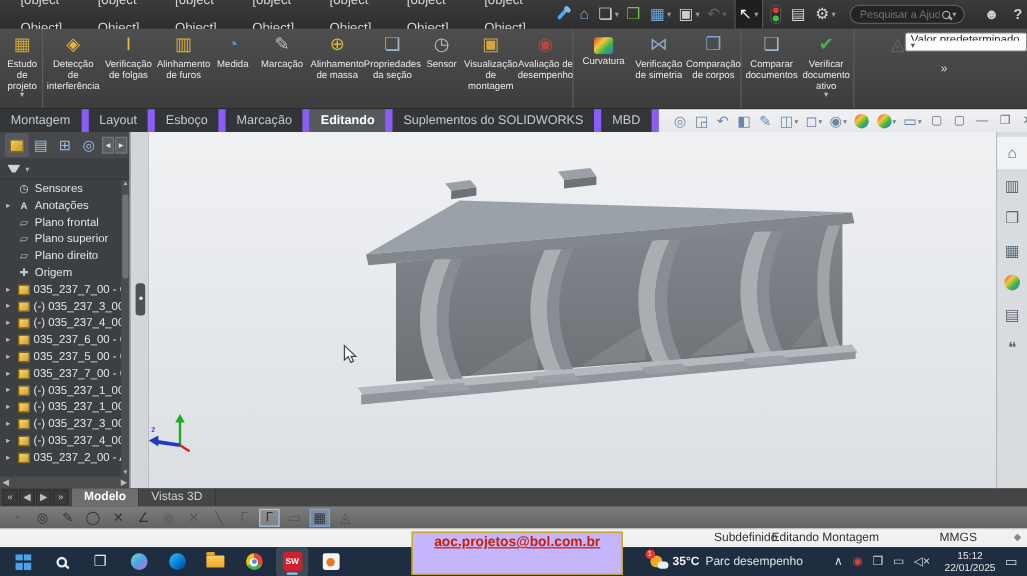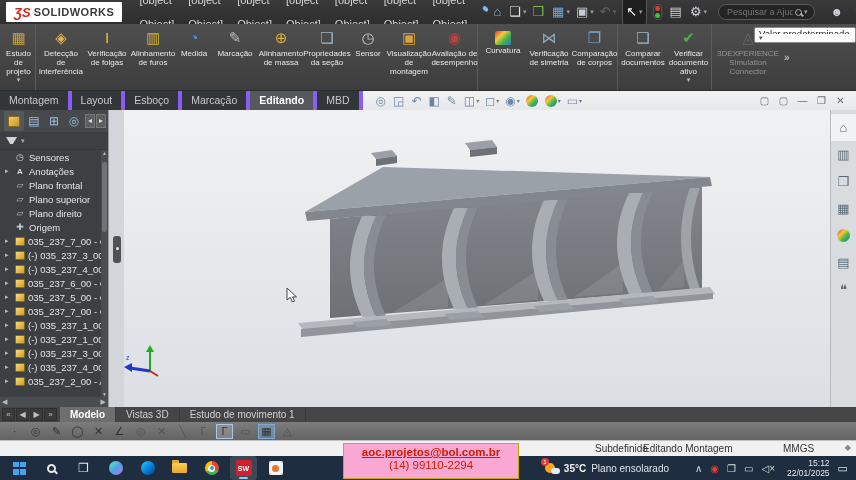--- a/index.html
+++ b/index.html
@@ -42,21 +42,21 @@
   .rb-label{font-size:8px;line-height:9px;color:#e8e8e8;text-align:center;padding:1px 1px 0 1px;}
   .rb-caret{font-size:7px;color:#bbb;height:8px;line-height:8px;}
   .rb-overflow{color:#ddd;font-size:10px;align-self:center;margin-left:2px;}
   .default-combo{position:absolute;right:0;top:3px;width:102px;height:16px;background:#fdfdfd;border:1px solid #8a8a8a;border-radius:2px;font-size:9.5px;color:#222;display:flex;align-items:flex-start;padding:0 4px;flex-direction:column;}
   .default-combo span:first-child{flex:1;overflow:hidden;white-space:nowrap;}
   .combo-caret{color:#555;font-size:7px;}
 
   
   .cmdrow{position:absolute;left:0;top:91px;width:856px;height:19px;display:flex;}
   .cmd-tabs{display:flex;background:#333639;}
-  .cmd-tab{color:#c8c8c8;font-size:10.5px;line-height:19px;padding:0 9px;border-right:4px solid #8b5cf6;white-space:nowrap;cursor:default;}
+  .cmd-tab{color:#c8c8c8;font-size:10.5px;line-height:19px;padding:0 9px;border-right:6px solid #8b5cf6;white-space:nowrap;cursor:default;}
   .cmd-tab.active{background:#55595d;color:#fff;font-weight:bold;}
   .cmd-rest{flex:1;background:linear-gradient(#f0f1f3,#e6e8eb);display:flex;align-items:center;}
   .headsup{display:flex;align-items:center;margin-left:10px;}
   .hu{display:flex;align-items:center;margin:0 3px;}
   .hu-ico{color:#6b87a8;font-size:12px;}
   .hu-ico.rainbow{width:12px;height:12px;border-radius:50%;background:linear-gradient(135deg,#e23b3b,#f6c83a 35%,#39b54a 65%,#3a6fd8);}
   .hu-caret{color:#777;font-size:6px;margin-left:1px;}
   .childwin{margin-left:auto;display:flex;margin-right:6px;}
   .cw{color:#6a6d70;font-size:10px;width:19px;text-align:center;line-height:19px;}
 
@@ -148,38 +148,34 @@
   .office::after{content:'';position:absolute;left:3px;top:4px;width:7px;height:7px;background:#e8772c;border-radius:50%;}
   .weather{margin-left:auto;display:flex;align-items:center;margin-right:10px;}
   .wicon{position:relative;width:13px;height:12px;margin-right:6px;}
   .wicon .sun{position:absolute;left:0;top:1px;width:10px;height:10px;border-radius:50%;background:#f5a623;}
   .wicon .cloud{position:absolute;right:-2px;bottom:0;width:9px;height:6px;border-radius:3px;background:#e8eef5;}
   .wicon .badge{position:absolute;top:-4px;left:-4px;width:8px;height:8px;border-radius:50%;background:#e03c38;color:#fff;font-size:6px;line-height:8px;text-align:center;}
   .wtemp{color:#f0f0f0;font-size:10px;font-weight:bold;margin-right:5px;}
   .wdesc{color:#dfe3e8;font-size:10px;margin-right:12px;}
   .tray{display:flex;align-items:center;}
   .tray-ico{color:#d8dde2;font-size:10px;margin:0 4px;}
-  .clock{text-align:right;color:#e8e8e8;font-size:8.5px;line-height:1.2;margin:0 8px;}
+  .clock{text-align:center;color:#e8e8e8;font-size:8.5px;line-height:1.2;margin:0 8px;}
   .notif{color:#d8dde2;font-size:11px;margin-right:2px;}
 
   
-  .banner{position:absolute;left:343px;top:443px;width:176px;height:36px;background:#f9a8d4;border:1px solid #c8a800;z-index:50;text-align:center;}
+  .banner{position:absolute;left:343px;top:443px;width:176px;height:36px;background:#c4b5fd;border:1px solid #c8a800;z-index:50;text-align:center;}
   .banner .email{display:block;color:#cc1e00;font-weight:bold;font-size:11.5px;text-decoration:underline;margin-top:2px;}
   .banner .phone{display:block;color:#cc1e00;font-size:11.5px;margin-top:1px;}
 </style>
 </head>
 <body>
 
 <div id="app">
 
   <div class="titlebar">
-    <div class="logo">
-      <span class="logo-mark">ƷS</span>
-      <span class="logo-text">SOLIDWORKS</span>
-    </div>
     <div class="menus">
 
         <span class="menu-item">[object Object]</span>
 
         <span class="menu-item">[object Object]</span>
 
         <span class="menu-item">[object Object]</span>
 
         <span class="menu-item">[object Object]</span>
 
@@ -352,21 +348,20 @@
       </div>
 
       <div class="rbtn gdiv">
         <span class="rb-ico" style="color: rgb(76, 175, 80);">✔</span>
         <span class="rb-label">Verificar documento ativo</span>
         <span class="rb-caret">▾</span>
       </div>
 
       <div class="rbtn wide disabled">
         <span class="rb-ico" style="color: rgb(138, 138, 138);">◬</span>
-        <span class="rb-label">3DEXPERIENCE Simulation Connector</span>
         <span class="rb-caret"></span>
       </div>
 
     <span class="rb-overflow">»</span>
     <div class="default-combo">
       <span>Valor predeterminado</span>
       <span class="combo-caret">▾</span>
     </div>
   </div>
 
@@ -376,20 +371,21 @@
         <span class="cmd-tab">Montagem</span>
 
         <span class="cmd-tab">Layout</span>
 
         <span class="cmd-tab">Esboço</span>
 
         <span class="cmd-tab">Marcação</span>
 
         <span class="cmd-tab active">Editando</span>
 
+        <span class="cmd-tab">Suplementos do SOLIDWORKS</span>
 
         <span class="cmd-tab">MBD</span>
 
     </div>
     <div class="cmd-rest">
       <div class="headsup">
 
           <span class="hu">
             <span class="hu-ico">◎</span>
             <span class="hu-caret"></span>
@@ -715,21 +711,20 @@
         <span>▶</span>
 
         <span>»</span>
 
     </div>
 
       <span class="dtab active">Modelo</span>
 
       <span class="dtab">Vistas 3D</span>
 
-      <span class="dtab">Estudo de movimento 1</span>
 
   </div>
 
   <div class="sketchbar">
 
       <span class="sk">·</span>
 
       <span class="sk">◎</span>
 
       <span class="sk">✎</span>
@@ -799,21 +794,21 @@
         <span class="office"></span>
       </span>
 
     <div class="weather">
       <span class="wicon">
         <span class="sun"></span>
         <span class="cloud"></span>
         <span class="badge">1</span>
       </span>
       <span class="wtemp">35°C</span>
-      <span class="wdesc">Plano ensolarado</span>
+      <span class="wdesc">Parc desempenho</span>
     </div>
     <div class="tray">
 
         <span class="tray-ico">∧</span>
 
         <span class="tray-ico" style="color: rgb(224, 64, 56);">◉</span>
 
         <span class="tray-ico">❐</span>
 
         <span class="tray-ico">▭</span>
@@ -823,16 +818,15 @@
     </div>
     <div class="clock">
       <div>15:12</div>
       <div>22/01/2025</div>
     </div>
     <span class="notif">▭</span>
   </div>
 
   <div class="banner">
     <span class="email">aoc.projetos@bol.com.br</span>
-    <span class="phone">(14) 99110-2294</span>
   </div>
 
 </div>
 
 </body></html>

